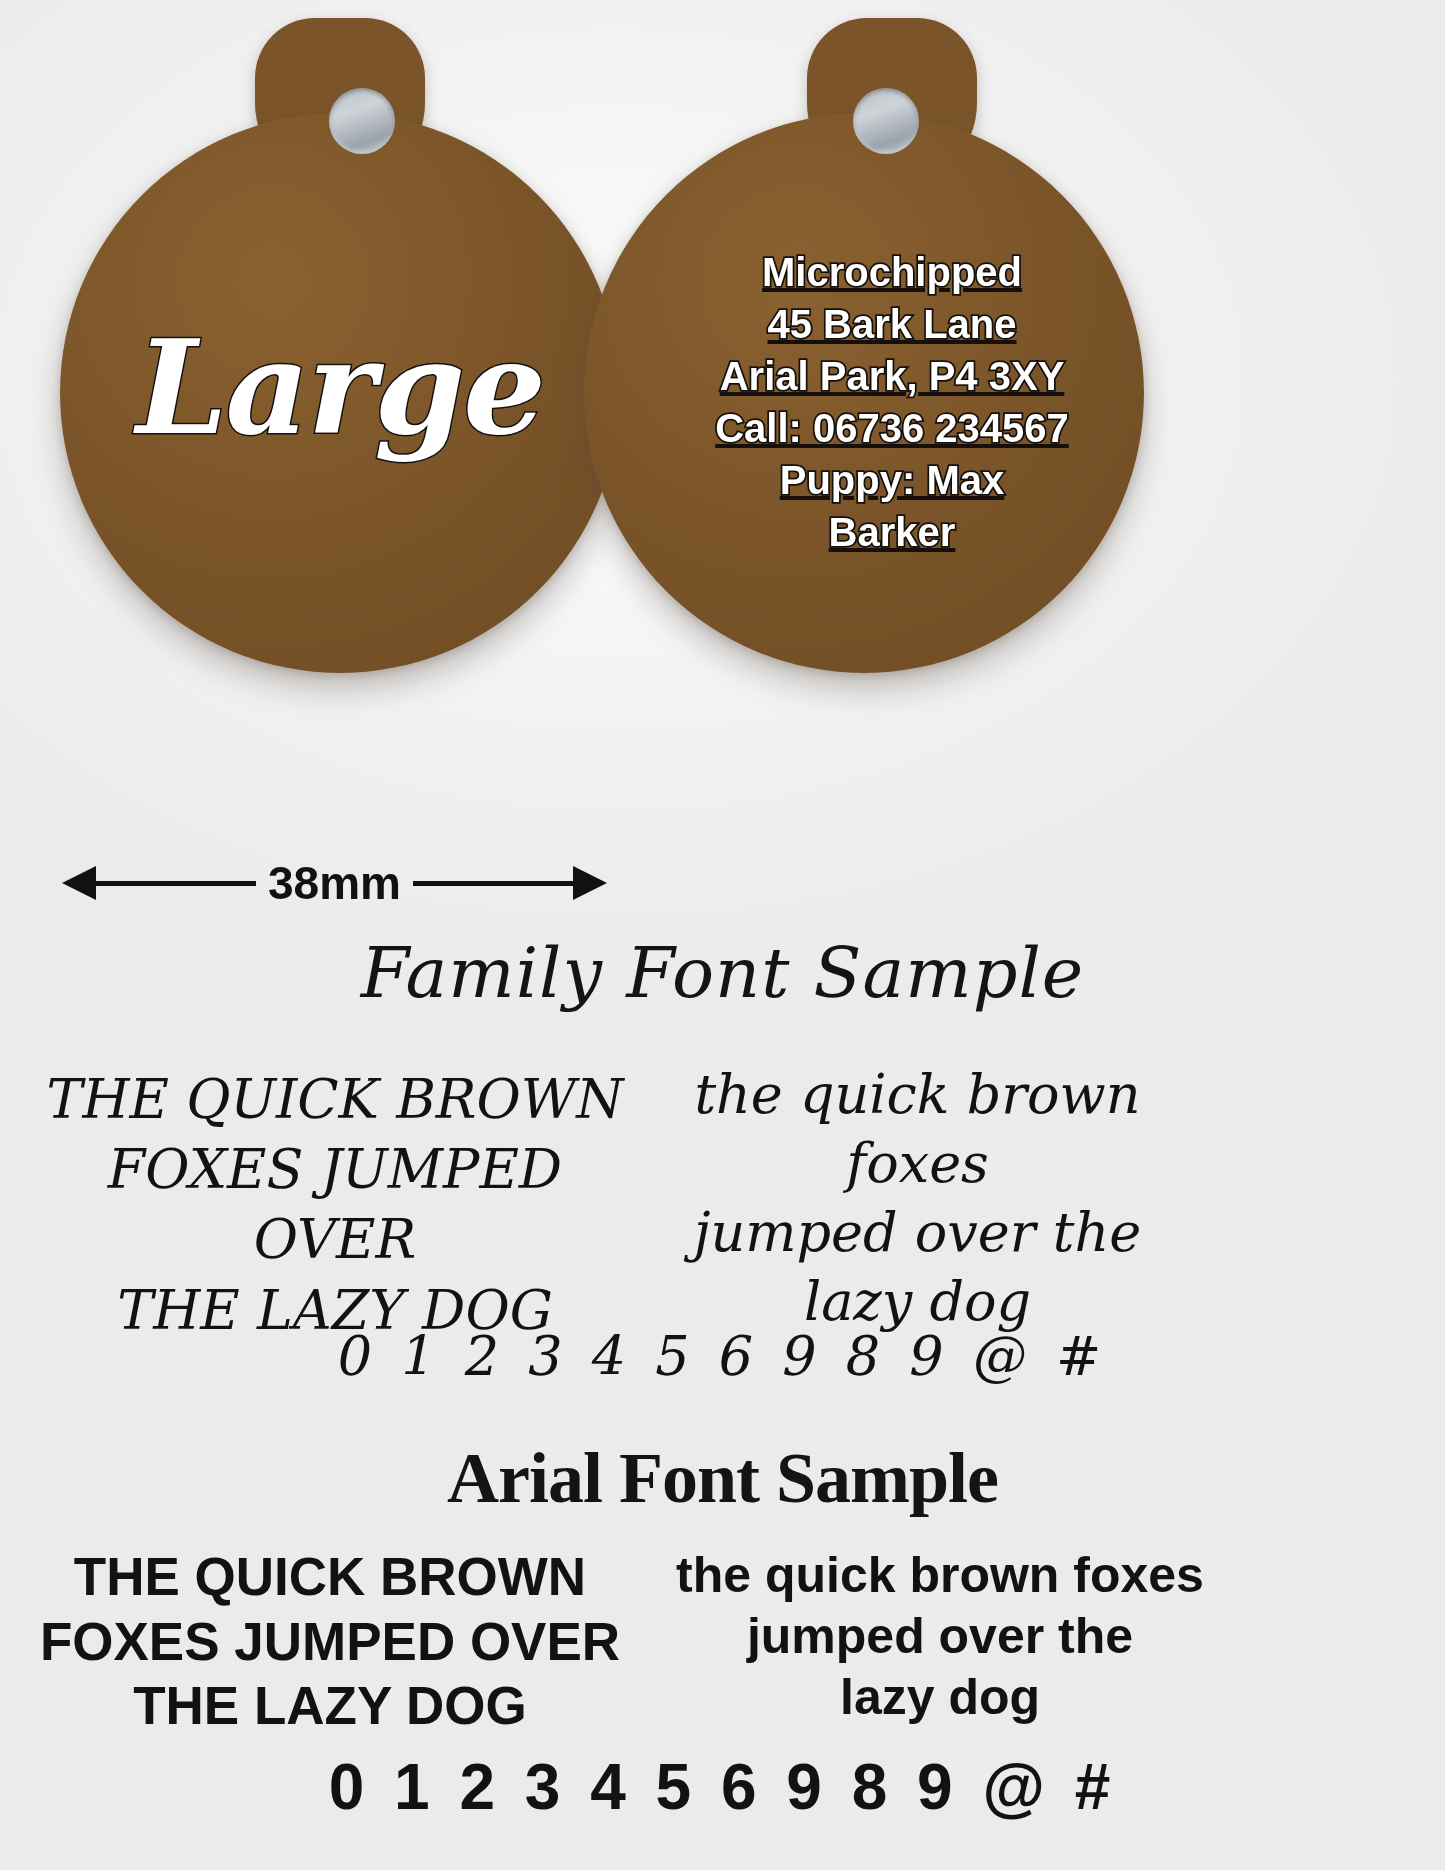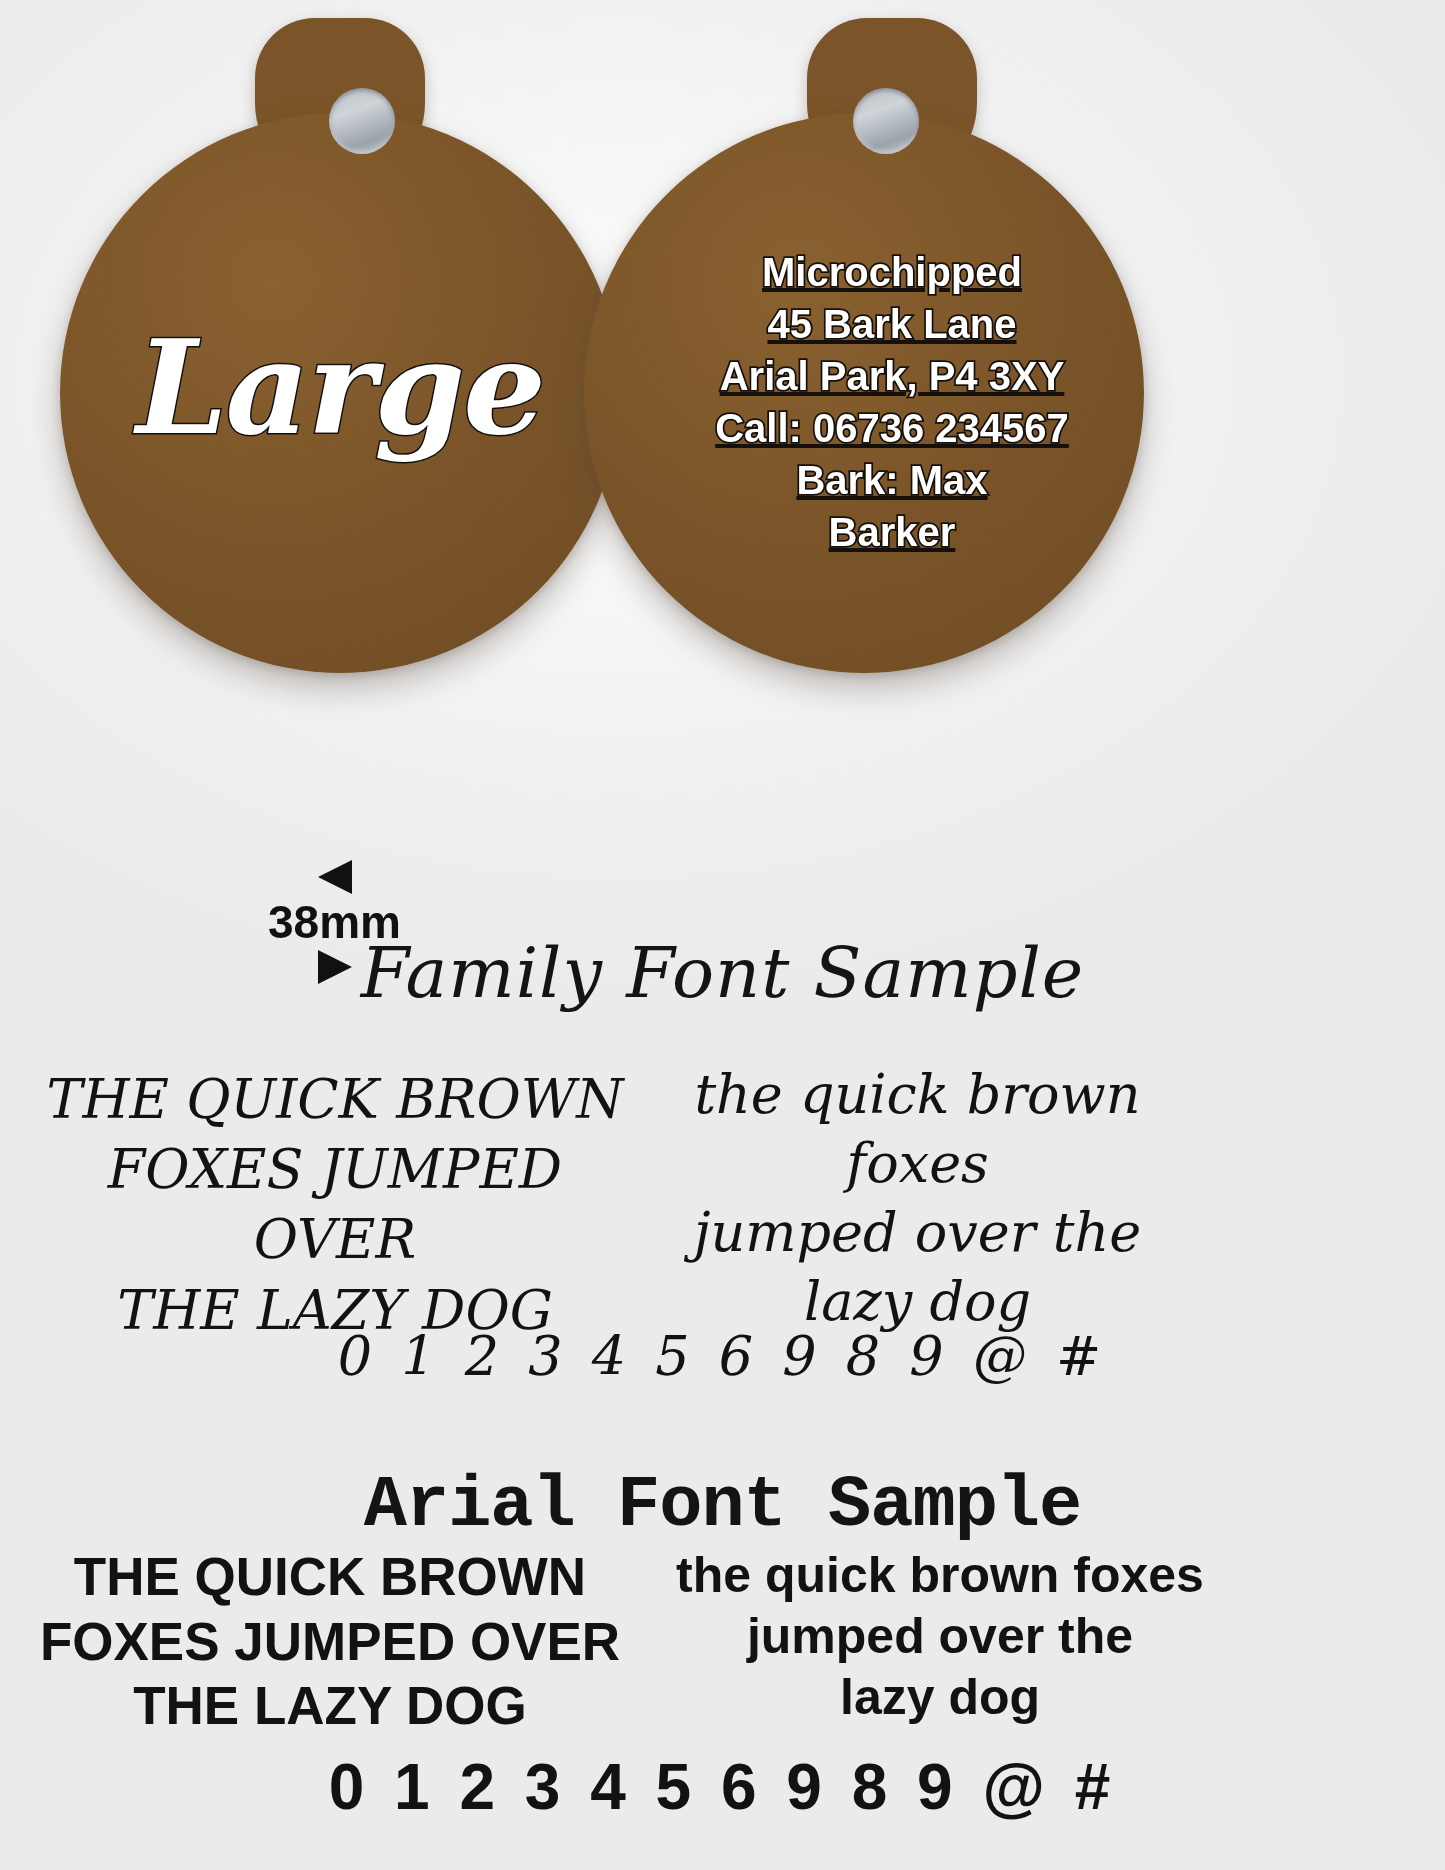--- a/index.html
+++ b/index.html
@@ -77,21 +77,20 @@
     paint-order:stroke fill;
     text-decoration:underline;
   }
   .tag-lines span{ display:block; }
 
   
   .dim{
     position:absolute;
     display:flex; align-items:center;
     color:#111;
-    flex-direction:column;
   }
   .dim .bar{ height:5px; background:#111; flex:1 1 auto; }
   .dim .label{
     font-family:"Liberation Sans", sans-serif;
     font-weight:700; font-size:46px;
     padding:0 12px; white-space:nowrap; line-height:1;
   }
   .arrowhead{
     width:0;height:0;
     border-top:17px solid transparent;
@@ -104,22 +103,22 @@
   .sample-title{
     position:absolute; left:0; right:0; text-align:center;
     line-height:1; color:#141414;
   }
   .title-script{
     font-family:"DejaVu Serif", serif;
     font-style:italic; font-weight:400;
     font-size:70px; letter-spacing:1px;
   }
   .title-arial{
-    font-family:Liberation Mono, monospace;
-    font-weight:700; font-size:72px; letter-spacing:-1px;margin-top:28px;
+    font-family:Liberation Serif, serif;
+    font-weight:700; font-size:72px; letter-spacing:-1px;
   }
 
   .col{
     position:absolute; text-align:center; color:#121212; line-height:1.12;
   }
   .script-body{
     font-family:"DejaVu Serif", serif;
     font-style:italic; font-weight:400;
   }
   .arial-body{
@@ -153,21 +152,21 @@
   <div class="tag-wrap" style="left:612px; top:18px; width:560px; height:680px;">
     <div class="tag" style="--brown:#7b5529;">
       <div class="tab"></div>
       <div class="hole" style="left:241px; top:70px;"></div>
       <div class="disc" style="left:-28px;"></div>
       <div class="tag-lines" style="top:228px;">
         <span>Microchipped</span>
         <span>45 Bark Lane</span>
         <span>Arial Park, P4 3XY</span>
         <span>Call: 06736 234567</span>
-        <span>Bark: Max</span>
+        <span>Puppy: Max</span>
         <span>Barker</span>
       </div>
     </div>
   </div>
 
   <div class="dim" style="left:62px; top:860px; width:545px;">
     <div class="arrowhead arrow-left"></div>
     <div class="bar"></div>
     <div class="label">38mm</div>
     <div class="bar"></div>

